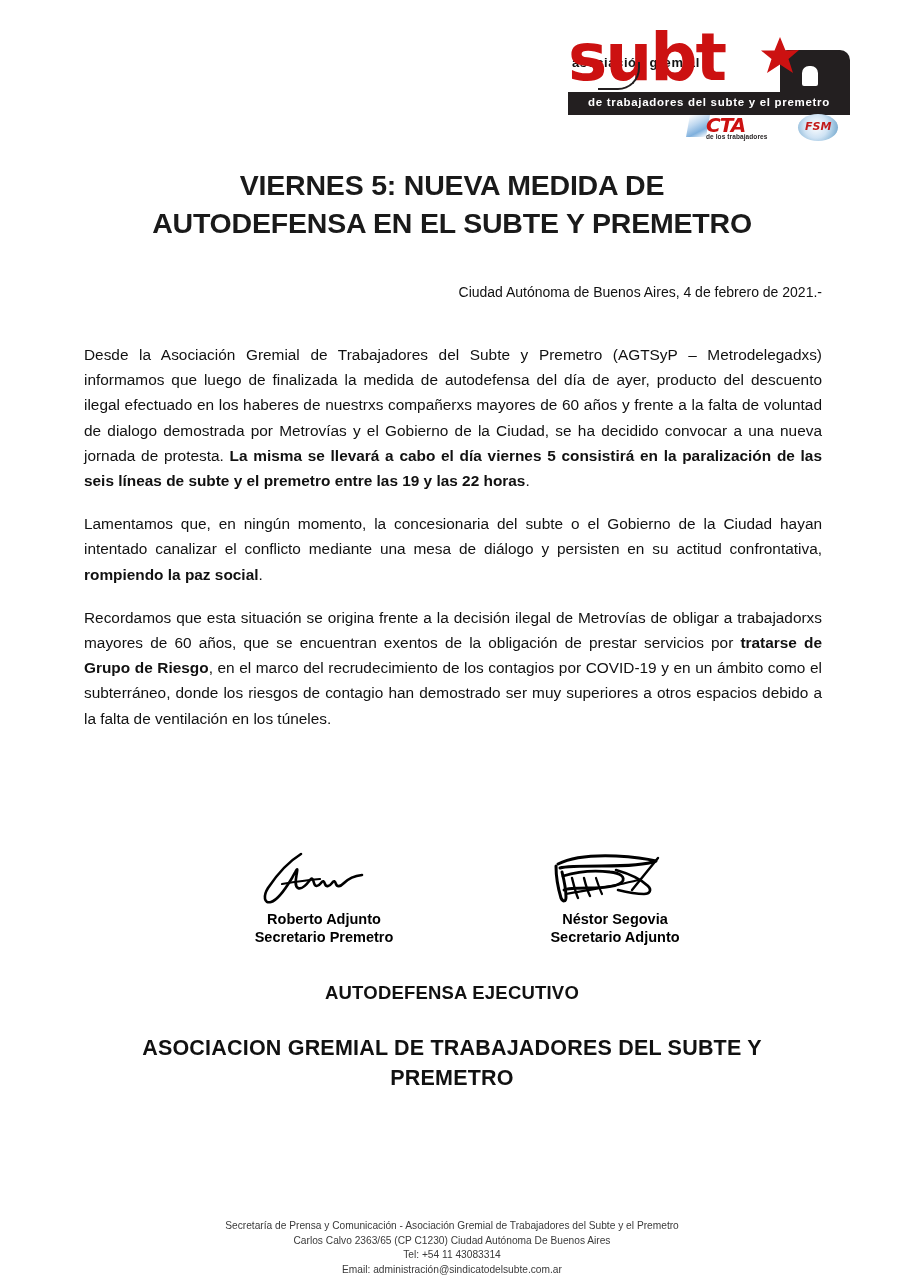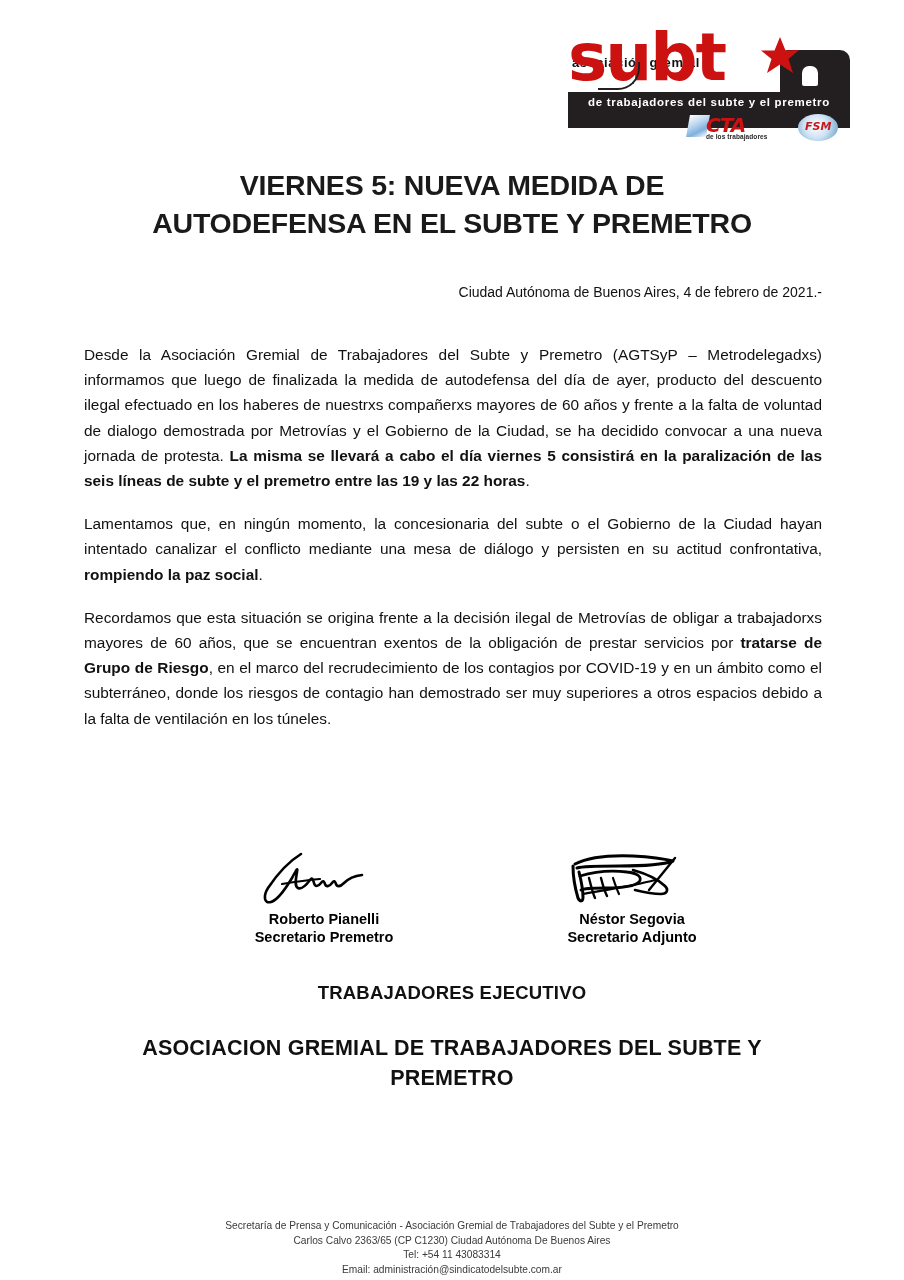--- a/index.html
+++ b/index.html
@@ -94,21 +94,21 @@
     top: 4px;
     left: 192px;
     width: 40px;
     height: 40px;
   }
   .logo-bar {
     position: absolute;
     top: 74px;
     left: 10px;
     width: 282px;
-    height: 36px;
+    height: 23px;
     background: #231f20;
     color: #ffffff;
     font-size: 11.5px;
     font-weight: bold;
     letter-spacing: 0.7px;
     text-align: center;
     line-height: 20px;
     font-family: "Liberation Sans", sans-serif;
     white-space: nowrap;
     overflow: hidden;
@@ -232,21 +232,21 @@
     width: 738px;
     height: 104px;
   }
   .sig {
     position: absolute;
     top: 0;
     width: 300px;
     text-align: center;
   }
   .sig-left  { left: 90px; }
-  .sig-right { left: 398px; }
+  .sig-right { left: 381px; }
   .sig-mark {
     height: 58px;
     position: relative;
   }
   .sig-mark svg { display: block; margin: 0 auto; }
   .sig-name {
     font-size: 14.5px;
     font-weight: bold;
     line-height: 18px;
     color: #000000;
@@ -359,21 +359,21 @@
 
   <div class="signatures">
 
     <div class="sig sig-left">
       <div class="sig-mark">
         <svg width="160" height="58" viewBox="0 0 160 58">
           <path d="M57 2 C44 10, 32 24, 24 36 C19 44, 20 52, 27 50 C34 48, 42 36, 48 26 C52 19, 54 14, 53 20 C52 27, 50 34, 54 36 C58 38, 63 32, 66 28 C68 25, 69 27, 70 31 C71 35, 74 35, 77 31 C79 28, 80 29, 81 32 C82 35, 85 35, 88 31 C90 28, 91 29, 92 32 C93 35, 96 35, 100 31 C104 27, 110 24, 118 23" fill="none" stroke="#000000" stroke-width="2.6" stroke-linecap="round" stroke-linejoin="round"></path>
           <path d="M38 32 C50 30, 64 28, 76 27" fill="none" stroke="#000000" stroke-width="2.2" stroke-linecap="round"></path>
         </svg>
       </div>
-      <div class="sig-name">Roberto Pianelli</div>
+      <div class="sig-name">Roberto Adjunto</div>
       <div class="sig-role">Secretario Premetro</div>
     </div>
 
     <div class="sig sig-right">
       <div class="sig-mark">
         <svg width="170" height="58" viewBox="0 0 170 58">
           <path d="M28 12 C40 6, 62 3, 86 4 C104 5, 118 7, 126 9 C118 12, 96 14, 72 14 C52 14, 36 14, 30 16" fill="none" stroke="#000000" stroke-width="3" stroke-linecap="round" stroke-linejoin="round"></path>
           <path d="M26 14 C26 24, 28 36, 31 46 C33 50, 36 50, 36 45 C36 38, 34 28, 32 20" fill="none" stroke="#000000" stroke-width="3" stroke-linecap="round"></path>
           <path d="M33 24 C46 20, 64 18, 80 20 C90 21, 96 25, 92 30 C88 34, 74 36, 58 36 C46 36, 38 36, 34 38" fill="none" stroke="#000000" stroke-width="2.8" stroke-linecap="round" stroke-linejoin="round"></path>
           <path d="M42 26 C44 34, 46 42, 48 46" fill="none" stroke="#000000" stroke-width="2.4" stroke-linecap="round"></path>
@@ -383,21 +383,21 @@
           <path d="M128 6 C120 16, 110 28, 102 38" fill="none" stroke="#000000" stroke-width="2.4" stroke-linecap="round"></path>
           <path d="M36 42 C58 38, 86 34, 108 28" fill="none" stroke="#000000" stroke-width="2.2" stroke-linecap="round"></path>
         </svg>
       </div>
       <div class="sig-name">Néstor Segovia</div>
       <div class="sig-role">Secretario Adjunto</div>
     </div>
 
   </div>
 
-  <div class="closing-1">TRABAJADORES EJECUTIVO</div>
+  <div class="closing-1">AUTODEFENSA EJECUTIVO</div>
   <div class="closing-2">ASOCIACION GREMIAL DE TRABAJADORES DEL SUBTE Y PREMETRO</div>
 
   <div class="footer">
     <div>Secretaría de Prensa y Comunicación - Asociación Gremial de Trabajadores del Subte y el Premetro</div>
     <div>Carlos Calvo 2363/65 (CP C1230) Ciudad Autónoma De Buenos Aires</div>
     <div>Tel: +54 11 43083314</div>
     <div>Email: administración@sindicatodelsubte.com.ar</div>
   </div>
 
 </div>

